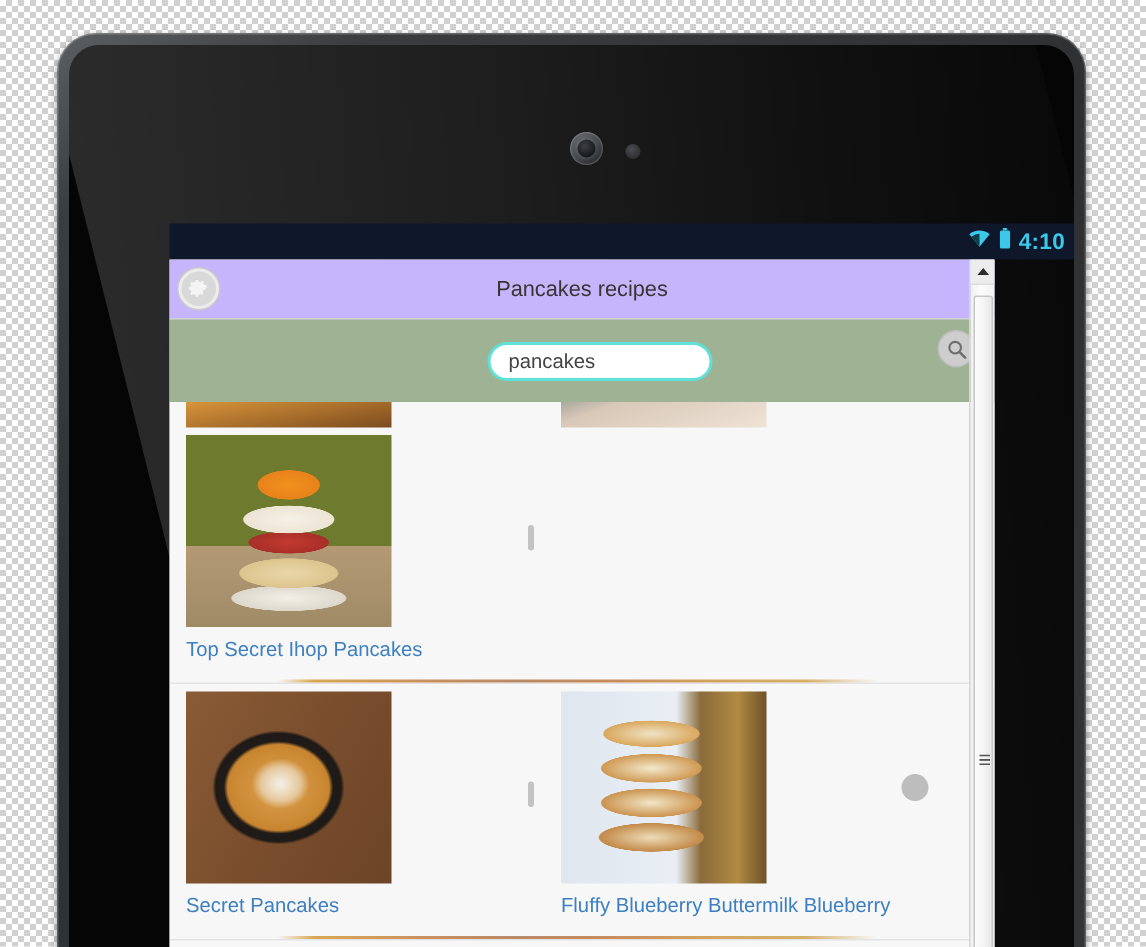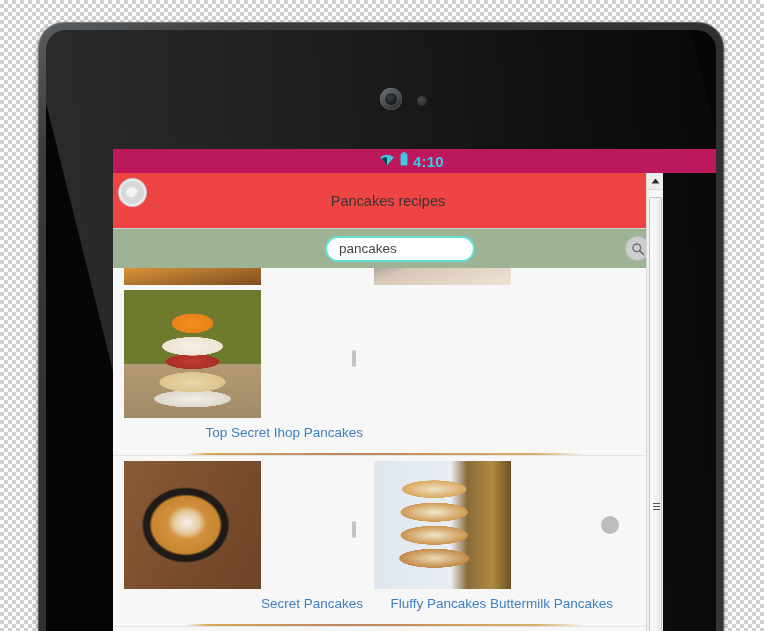--- a/index.html
+++ b/index.html
@@ -94,24 +94,24 @@
     background: radial-gradient(circle at 40% 35%, #4a4d50 0%, #2c2e30 75%);
   }
 
   
   #status-bar {
     position: absolute;
     left: 67px;
     top: 119px;
     width: 611px;
     height: 24px;
-    background: #be185d;
-    display: flex;
-    align-items: center;
-    justify-content: center;
+    background: #0f172a;
+    display: flex;
+    align-items: center;
+    justify-content: flex-end;
     padding-right: 14px;
     gap: 5px;
   }
   .status-icon { display: block; }
   #clock {
     color: #3cc8e8;
     font-size: 15px;
     font-weight: bold;
     letter-spacing: 0.2px;
     line-height: 1;
@@ -125,22 +125,22 @@
     top: 143px;
     width: 550px;
     height: 517px;
     background: #f7f7f7;
     overflow: hidden;
   }
 
   
   #title-bar {
     position: relative;
-    height: 56px;
-    background: #ef4444;
+    height: 40px;
+    background: #c4b5fd;
     border-bottom: 1px solid #d2d2d2;
     display: flex;
     align-items: center;
     justify-content: center;
   }
   #page-title {
     font-size: 14.5px;
     color: #3a3532;
     font-weight: normal;
   }
@@ -156,21 +156,21 @@
     display: flex;
     align-items: center;
     justify-content: center;
     box-shadow: 0 0 0 1px #c9c9c9;
     cursor: pointer;
   }
 
   
   #search-bar {
     position: relative;
-    height: 39px;
+    height: 55px;
     background: #9db393;
     display: flex;
     align-items: center;
     justify-content: center;
   }
   #search-input {
     width: 150px;
     height: 26px;
     border-radius: 13px;
     border: 2px solid #5fe0d8;
@@ -236,21 +236,20 @@
     display: block;
     background: #ddd;
   }
   .recipe-title {
     display: block;
     margin-top: 7px;
     font-size: 13.5px;
     color: #3d7fc1;
     cursor: pointer;
     white-space: nowrap;
-    text-align: right;
   }
 
   .row-divider {
     position: relative;
     height: 11px;
     margin-top: 5px;
     border-bottom: 1px solid #e4e4e4;
   }
   .row-divider::after {
     content: "";
@@ -445,21 +444,21 @@
         <div class="row-divider"></div>
 
         <div class="recipe-row">
           <div class="recipe-cell">
             <div class="thumb t-german"></div>
             <span class="recipe-title">Secret Pancakes</span>
             <div class="col-handle"></div>
           </div>
           <div class="recipe-cell">
             <div class="thumb t-blueberry"></div>
-            <span class="recipe-title">Fluffy Pancakes Buttermilk Pancakes</span>
+            <span class="recipe-title">Fluffy Blueberry Buttermilk Blueberry</span>
             <div class="row-dot"></div>
           </div>
         </div>
         <div class="row-divider"></div>
 
         <div class="recipe-row">
           <div class="recipe-cell">
             <div class="thumb t-green"></div>
           </div>
           <div class="recipe-cell">

